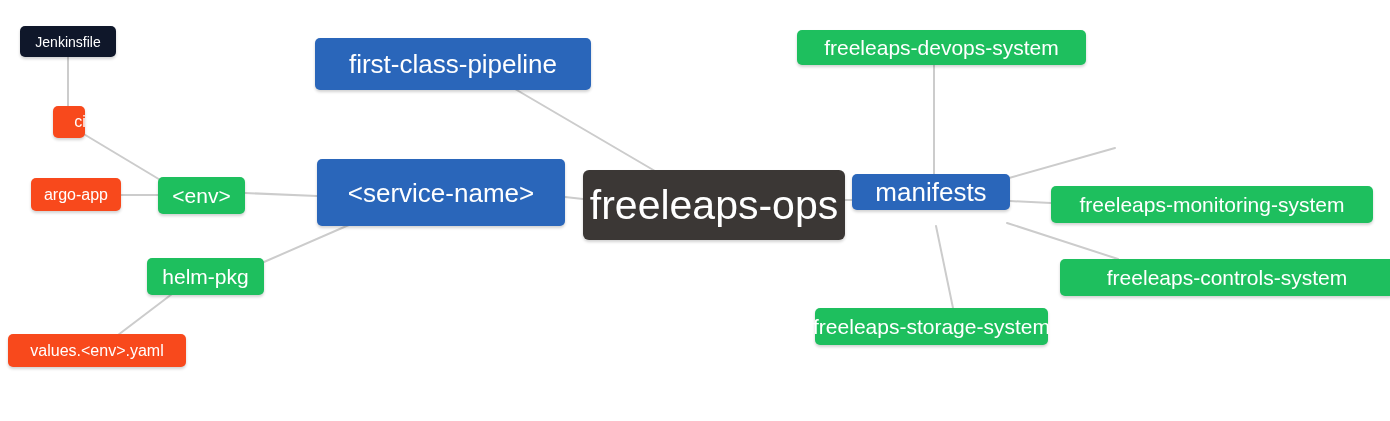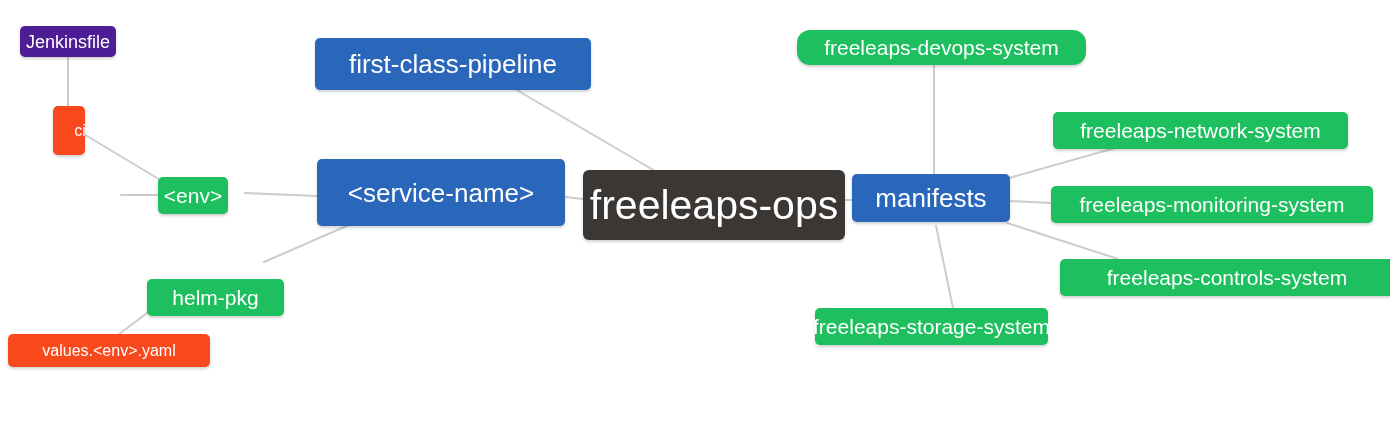--- a/index.html
+++ b/index.html
@@ -13,33 +13,33 @@
   .node {
     position:absolute; display:flex; align-items:center; justify-content:center;
     box-sizing:border-box; color:#ffffff; white-space:nowrap;
     border-radius:5px; box-shadow:0 2px 3px rgba(0,0,0,0.18); cursor:pointer;
     line-height:1;
   }
   .root  { background:#3b3735; font-size:41px; border-radius:6px; }
   .blue  { background:#2a66ba; font-size:26px; }
   .green { background:#1ebf5e; font-size:21px; }
   .red   { background:#f8491c; font-size:16px; }
-  .orange{ background:#4c1d95; font-size:18px; }
+  .orange{ background:#0f172a; font-size:14px; }
 
   #n-jenkinsfile          { left:20px;   top:26px;  width:96px;  height:31px; }
-  #n-ci                   { left:53px;   top:106px; width:32px;  height:49px;padding-left:22px; }
+  #n-ci                   { left:53px;   top:106px; width:32px;  height:32px;padding-left:22px; }
   #n-argo-app             { left:31px;   top:178px; width:90px;  height:33px; }
-  #n-env                  { left:158px;  top:177px; width:70px;  height:37px; }
-  #n-helm-pkg             { left:147px;  top:258px; width:137px; height:37px;margin-top:21px; }
-  #n-values-yaml          { left:8px;    top:334px; width:202px; height:33px; }
+  #n-env                  { left:158px;  top:177px; width:87px;  height:37px; }
+  #n-helm-pkg             { left:147px;  top:258px; width:117px; height:37px; }
+  #n-values-yaml          { left:8px;    top:334px; width:178px; height:33px; }
   #n-first-class-pipeline { left:315px;  top:38px;  width:276px; height:52px; }
   #n-service-name         { left:317px;  top:159px; width:248px; height:67px; }
   #n-freeleaps-ops        { left:583px;  top:170px; width:262px; height:70px; }
-  #n-manifests            { left:852px;  top:174px; width:158px; height:48px; }
-  #n-devops-system        { left:797px;  top:30px;  width:289px; height:35px;border-radius:13px; }
+  #n-manifests            { left:852px;  top:174px; width:158px; height:36px; }
+  #n-devops-system        { left:797px;  top:30px;  width:289px; height:35px; }
   #n-network-system       { left:1053px; top:112px; width:295px; height:37px; }
   #n-monitoring-system    { left:1051px; top:186px; width:322px; height:37px;text-align:right; }
   #n-controls-system      { left:1060px; top:259px; width:334px; height:37px; }
   #n-storage-system       { left:815px;  top:308px; width:233px; height:37px; }
 </style>
 </head>
 <body>
 
 <div class="canvas">
 
@@ -55,26 +55,26 @@
     <line x1="845" y1="200" x2="852" y2="200"></line>
     <line x1="934" y1="174" x2="934" y2="64"></line>
     <line x1="1009" y1="178" x2="1115" y2="148"></line>
     <line x1="1010" y1="201" x2="1051" y2="203"></line>
     <line x1="1007" y1="223" x2="1118" y2="259"></line>
     <line x1="936" y1="226" x2="953" y2="308"></line>
   </svg>
 
   <div class="node orange" id="n-jenkinsfile">Jenkinsfile</div>
   <div class="node red" id="n-ci">ci</div>
+  <div class="node red" id="n-argo-app">argo-app</div>
   <div class="node green" id="n-env">&lt;env&gt;</div>
   <div class="node green" id="n-helm-pkg">helm-pkg</div>
   <div class="node red" id="n-values-yaml">values.&lt;env&gt;.yaml</div>
   <div class="node blue" id="n-first-class-pipeline">first-class-pipeline</div>
   <div class="node blue" id="n-service-name">&lt;service-name&gt;</div>
   <div class="node root" id="n-freeleaps-ops">freeleaps-ops</div>
   <div class="node blue" id="n-manifests">manifests</div>
   <div class="node green" id="n-devops-system">freeleaps-devops-system</div>
-  <div class="node green" id="n-network-system">freeleaps-network-system</div>
   <div class="node green" id="n-monitoring-system">freeleaps-monitoring-system</div>
   <div class="node green" id="n-controls-system">freeleaps-controls-system</div>
   <div class="node green" id="n-storage-system">freeleaps-storage-system</div>
 
 </div>
 
 </body></html>

